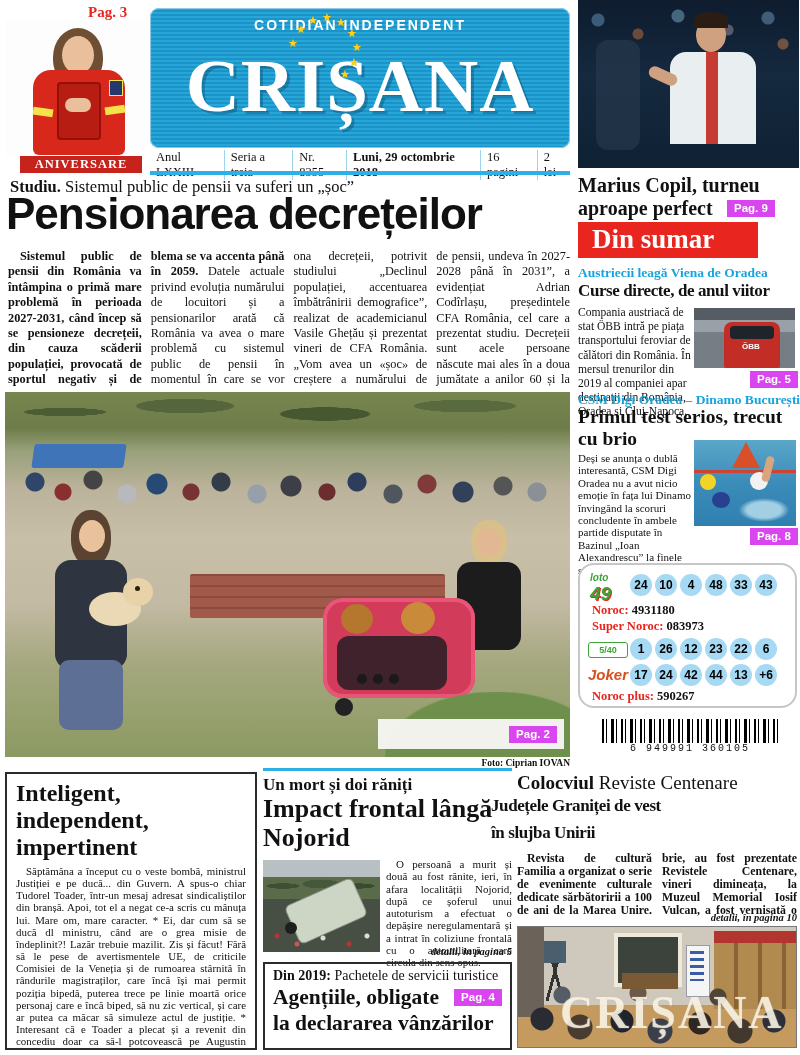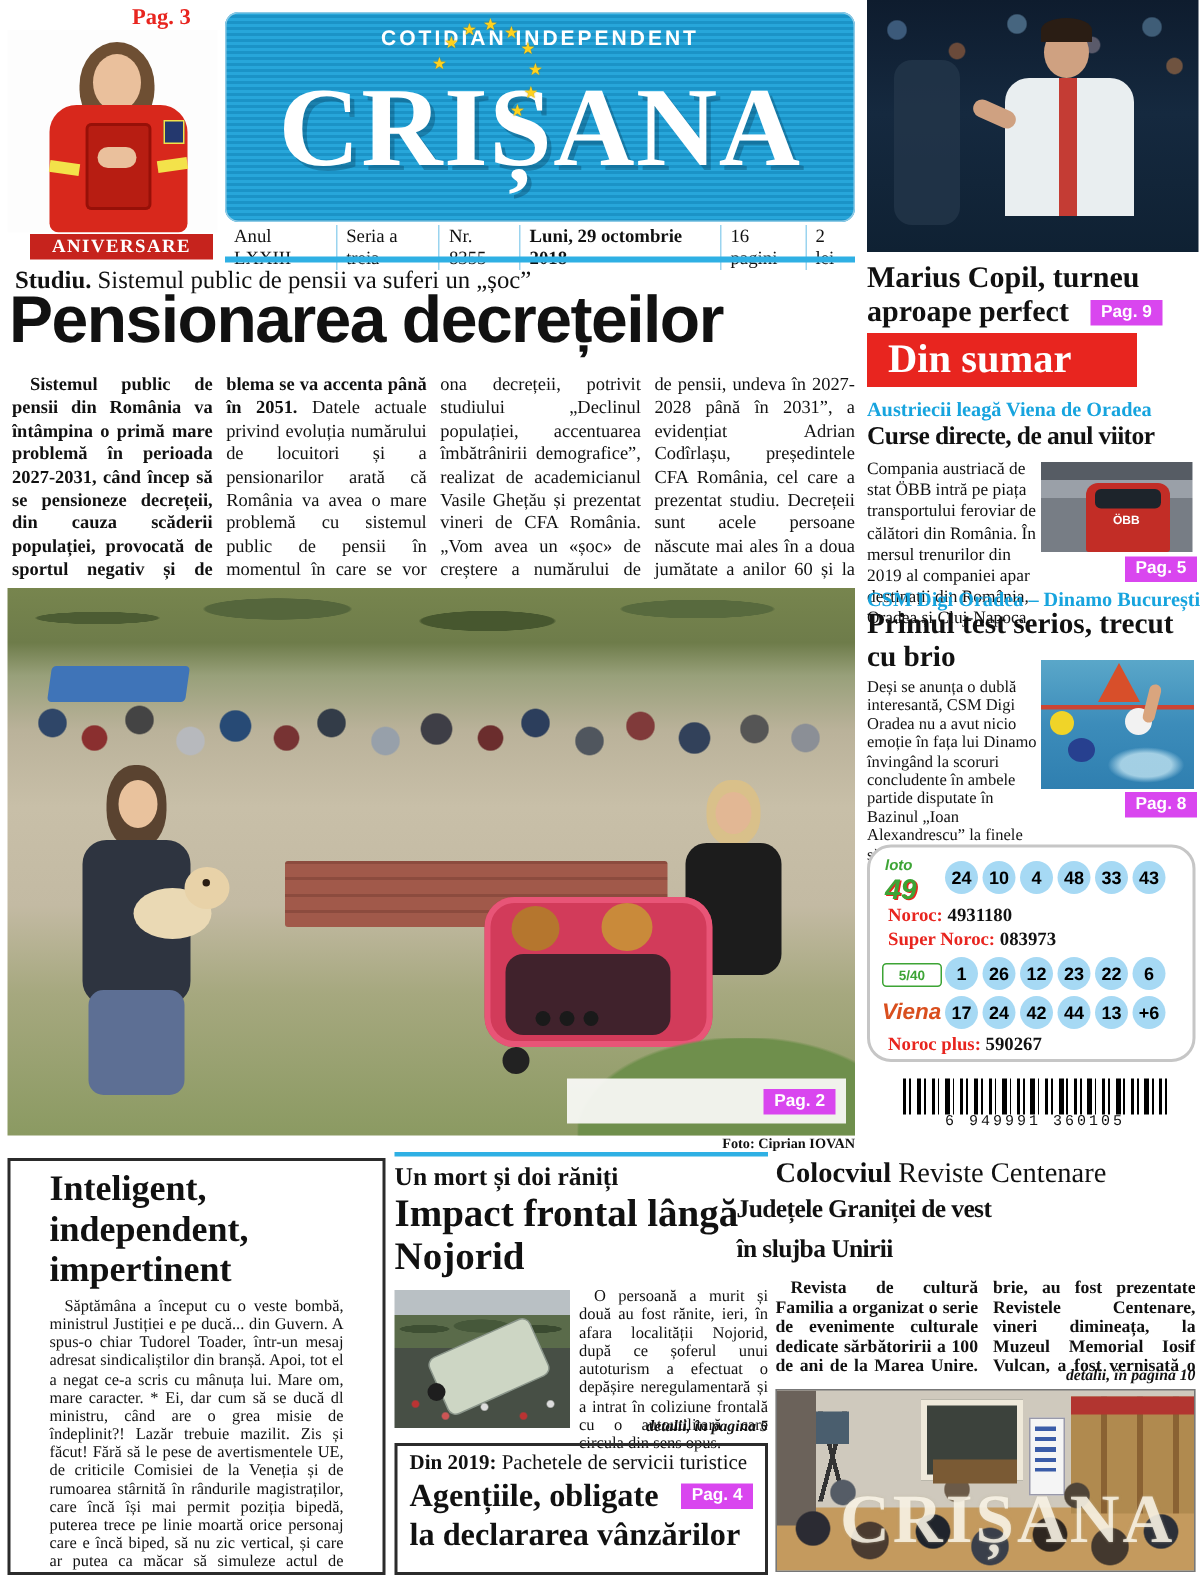--- a/index.html
+++ b/index.html
@@ -101,21 +101,21 @@
   </div>
 
   <div class="abs" style="left:10px;top:177px;font-size:16.5px;">
     <span style="font-weight:bold;">Studiu.</span><span> Sistemul public de pensii va suferi un „șoc”</span>
   </div>
   <div class="abs sans" style="left:6px;top:191px;width:564px;font-weight:800;font-size:44px;letter-spacing:-1px;line-height:1.05;">Pensionarea decrețeilor</div>
 
   <div class="abs" style="left:8px;top:249px;width:562px;height:140px;display:flex;gap:9px;overflow:hidden;">
     <div class="jtext" style="flex:1;font-size:12.3px;line-height:15.4px;font-weight:bold;text-indent:12px;">Sistemul public de pensii din România va întâmpina o primă mare problemă în perioada 2027-2031, când încep să se pensioneze decrețeii, din cauza scăderii populației, provocată de sportul negativ și de migrație, potrivit unui studiu prezentat vineri. Pro-</div>
     <div class="jtext" style="flex:1;font-size:12.3px;line-height:15.4px;">
-      <span style="font-weight:bold;">blema se va accenta până în 2051.</span>
+      <span style="font-weight:bold;">blema se va accenta până în 2059.</span>
       <span>Datele actuale privind evoluția numărului de locuitori și a pensionarilor arată că România va avea o mare problemă cu sistemul public de pensii în momentul în care se vor pensi-</span>
     </div>
     <div class="jtext" style="flex:1;font-size:12.3px;line-height:15.4px;">ona decrețeii, potrivit studiului „Declinul populației, accentuarea îmbătrânirii demografice”, realizat de academicianul Vasile Ghețău și prezentat vineri de CFA România. „Vom avea un «șoc» de creștere a numărului de pensionari asupra sistemului public</div>
     <div style="flex:1;">
       <div class="jtext" style="font-size:12.3px;line-height:15.4px;">de pensii, undeva în 2027-2028 până în 2031”, a evidențiat Adrian Codîrlașu, președintele CFA România, cel care a prezentat studiu. Decrețeii sunt acele persoane născute mai ales în a doua jumătate a anilor 60 și la începutul anilor 70...</div>
 
     </div>
   </div>
 
   <div class="abs" style="left:5px;top:392px;width:565px;height:365px;overflow:hidden;
@@ -240,21 +240,21 @@
     </div>
     <div class="lotrow" style="left:50px;top:73px;">
       <span class="ball">1</span>
       <span class="ball">26</span>
       <span class="ball">12</span>
       <span class="ball">23</span>
       <span class="ball">22</span>
       <span class="ball">6</span>
     </div>
     <div class="abs" style="left:8px;top:101px;color:#d94f1e;font:bold italic 15px 'Liberation Sans',sans-serif;">
-      <span>Viena</span>
+      <span>Joker</span>
     </div>
     <div class="lotrow" style="left:50px;top:99px;">
       <span class="ball">17</span>
       <span class="ball">24</span>
       <span class="ball">42</span>
       <span class="ball">44</span>
       <span class="ball">13</span>
       <span class="ball">+6</span>
     </div>
     <div class="abs" style="left:12px;top:124px;font-size:12.5px;font-weight:bold;">
@@ -262,21 +262,21 @@
       <span>590267</span>
     </div>
   </div>
 
   <div class="abs" style="left:602px;top:719px;width:176px;height:24px;
               background:repeating-linear-gradient(90deg,#000 0 2px,#fff 2px 4px,#000 4px 5px,#fff 5px 9px,#000 9px 12px,#fff 12px 14px,#000 14px 15px,#fff 15px 19px);"></div>
   <div class="abs" style="left:602px;top:743px;width:176px;text-align:center;
               font:10px 'Liberation Mono','DejaVu Sans Mono',monospace;letter-spacing:2px;">6  949991  360105</div>
 
   <div class="abs" style="left:5px;top:772px;width:252px;height:278px;border:2px solid #2b2b2b;box-sizing:border-box;
-              padding:6px 26px;overflow:hidden;">
+              padding:6px 9px;overflow:hidden;">
     <div style="font-weight:bold;font-size:24px;line-height:27px;">
       <span>Inteligent, independent,</span><br>
       <span>impertinent</span>
     </div>
     <div class="jtext" style="margin-top:4px;font-size:10.9px;line-height:12.15px;text-indent:10px;">Săptămâna a început cu o veste bombă, ministrul Justiției e pe ducă... din Guvern. A spus-o chiar Tudorel Toader, într-un mesaj adresat sindicaliștilor din branșă. Apoi, tot el a negat ce-a scris cu mânuța lui. Mare om, mare caracter. * Ei, dar cum să se ducă dl ministru, când are o grea misie de îndeplinit?! Lazăr trebuie mazilit. Zis și făcut! Fără să le pese de avertismentele UE, de criticile Comisiei de la Veneția și de rumoarea stârnită în rândurile magistraților, care încă își mai permit poziția bipedă, puterea trece pe linie moartă orice personaj care e încă biped, să nu zic vertical, și care ar putea ca măcar să simuleze actul de justiție. * Interesant că e Toader a plecat și a revenit din concediu doar ca să-l potcovească pe Augustin Lazăr. După astă faptă vitejească, titularul Justiției s-a dus din nou să se odihnească. Și, de acolo, de unde se refăcea în urma titanicului efort de a fi pus legea și capră, și preș, ministrul bombarda opinia publică cu mesaje trimise pe Facebook, mesaje care, minune!, aveau termen de garanție redus, adică dispăreau după o oră. Asta da responsabilitate, demnă de un înalt responsabil! *</div>
 
   </div>
 
   <div class="abs cyanline" style="left:263px;top:768px;width:249px;height:3px;"></div>
   <div class="abs" style="left:263px;top:775px;font-weight:bold;font-size:17px;">Un mort și doi răniți</div>

